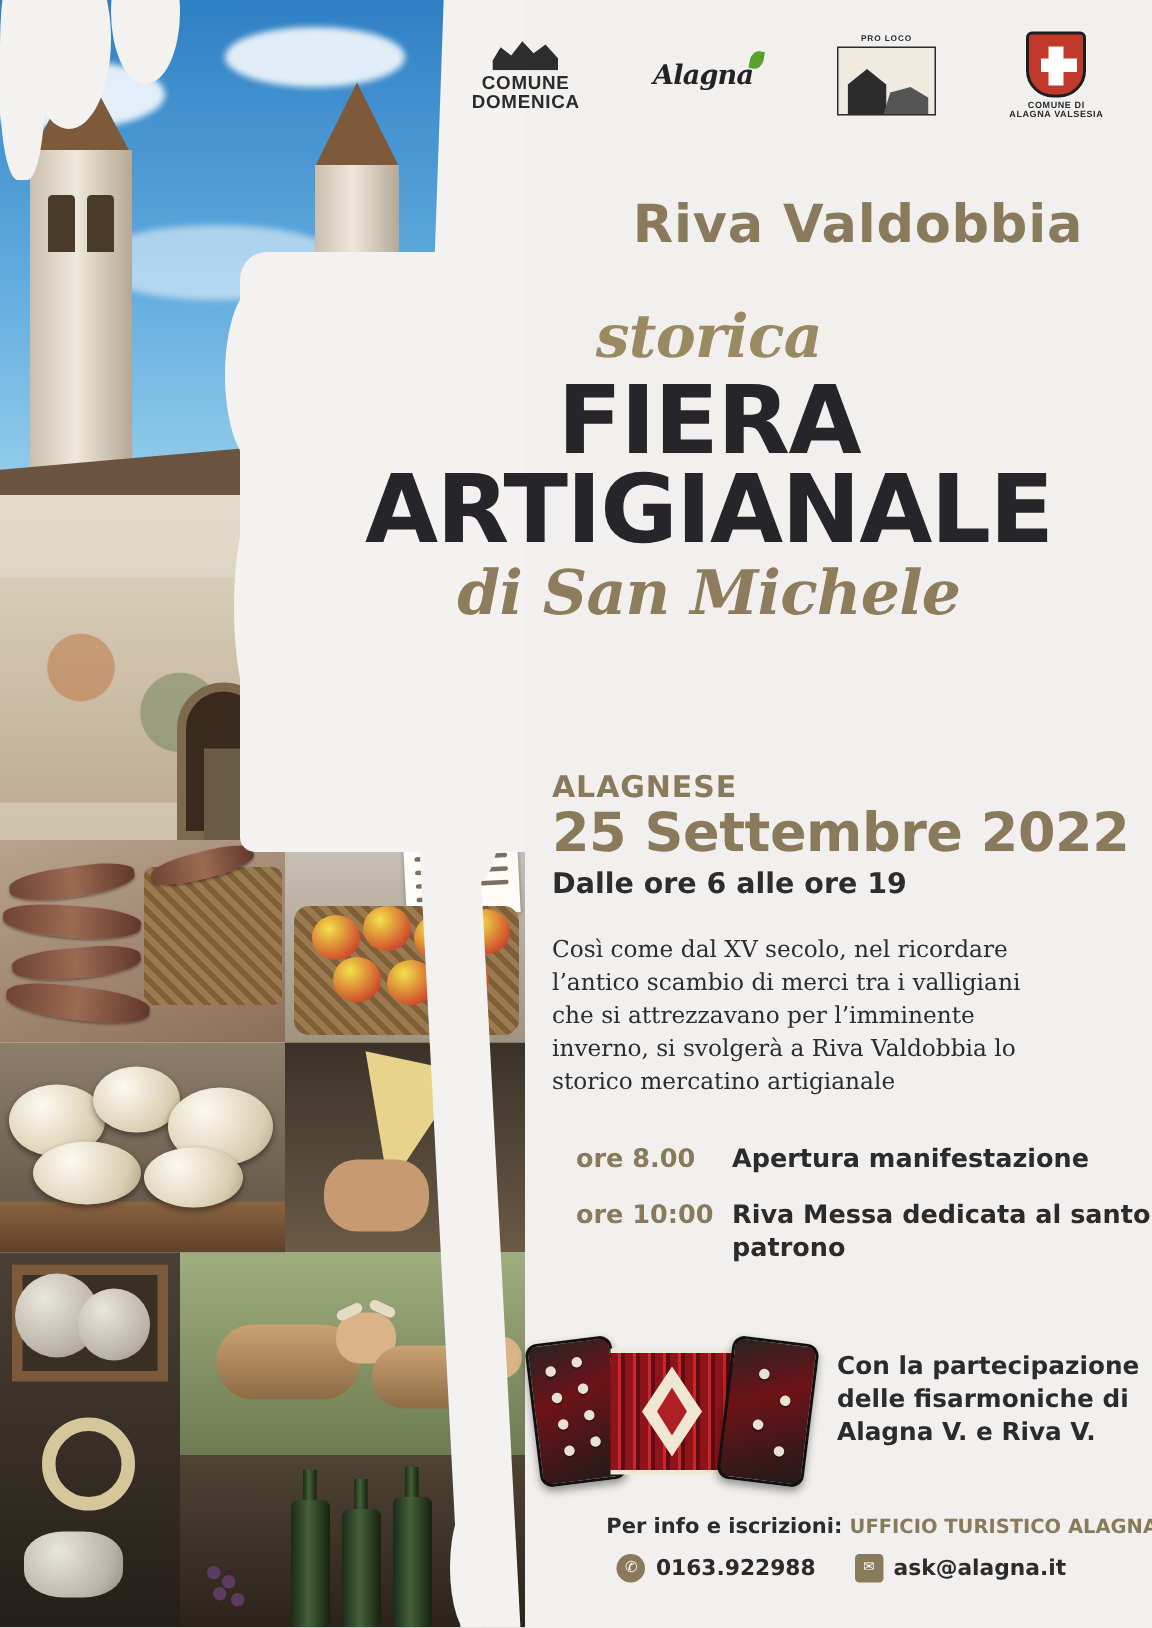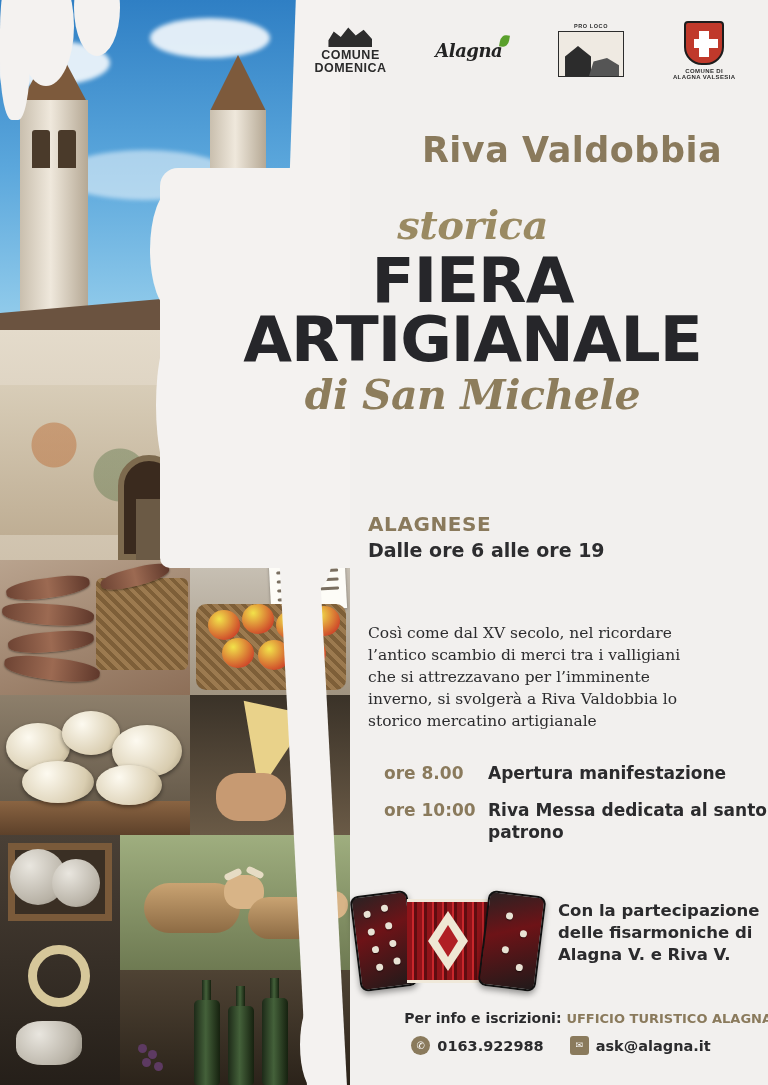--- a/index.html
+++ b/index.html
@@ -538,20 +538,21 @@
 
     <div class="title-block">
       <div class="storica">storica</div>
       <div class="fiera">FIERA</div>
       <div class="artig">ARTIGIANALE</div>
       <div class="sanmichele">di San Michele</div>
     </div>
 
     <div class="date-block">
       <div class="domenica">ALAGNESE</div>
+      <div class="bigdate">25 Settembre 2022</div>
       <div class="hours">Dalle ore 6 alle ore 19</div>
     </div>
 
     <div class="para">Così come dal XV secolo, nel ricordare l’antico scambio di merci tra i valligiani che si attrezzavano per l’imminente inverno, si svolgerà a Riva Valdobbia lo storico mercatino artigianale</div>
 
     <div class="schedule">
       <div class="srow">
         <div class="stime">ore 8.00</div>
         <div class="sdesc">Apertura manifestazione</div>
       </div>

